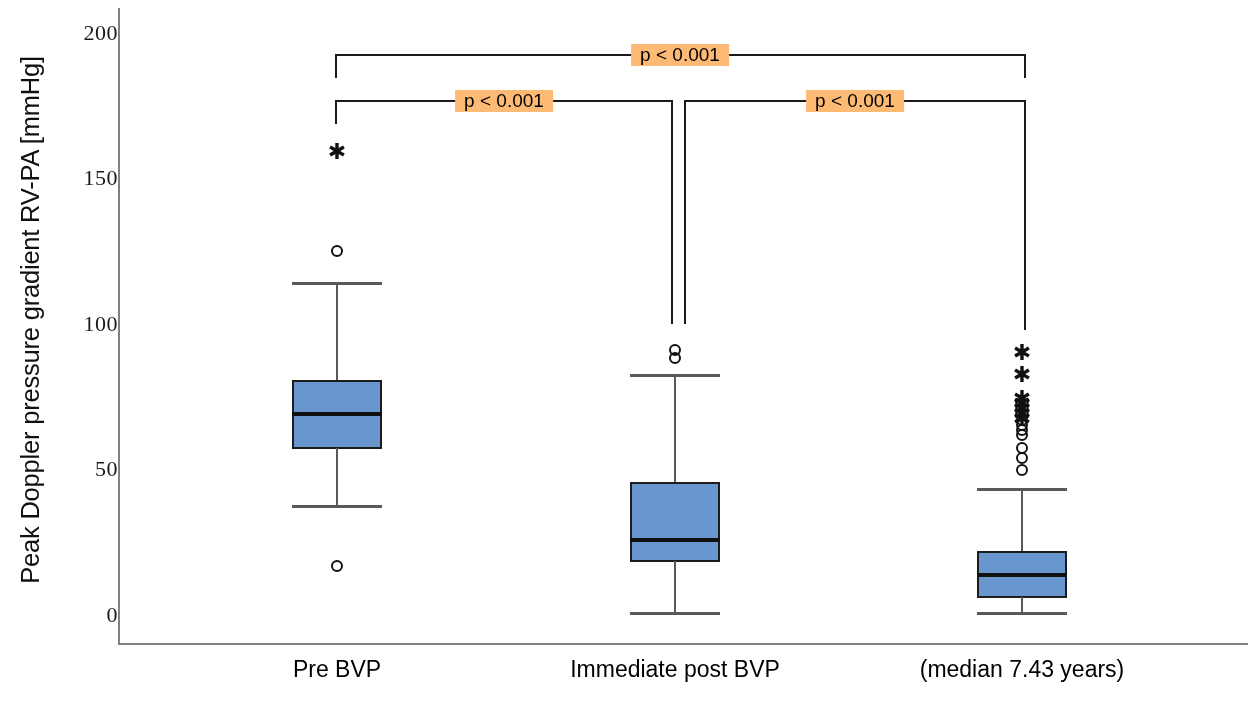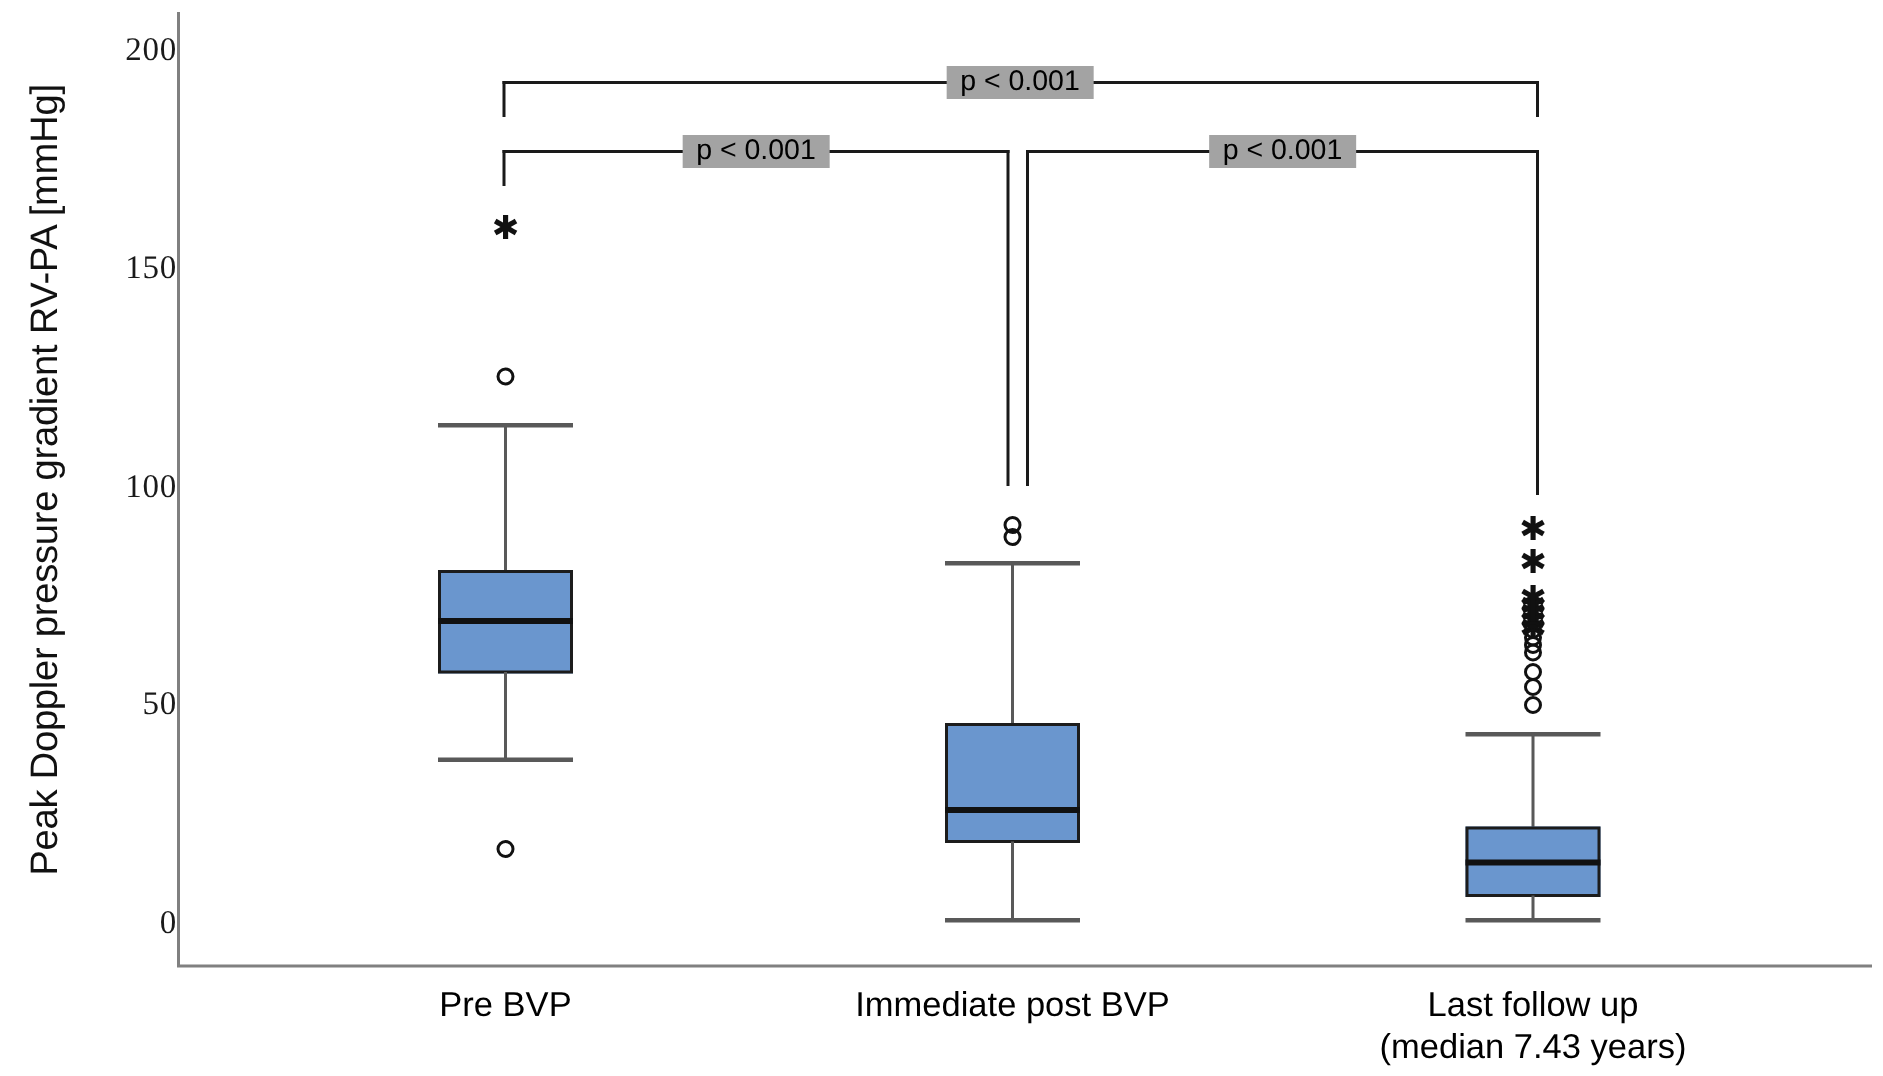--- a/index.html
+++ b/index.html
@@ -126,21 +126,21 @@
   .bracket-v {
     position: absolute;
     width: 2px;
     background: #1a1a1a;
   }
   .bracket-label {
     position: absolute;
     font-size: 19px;
     font-family: "Liberation Sans", sans-serif;
     color: #000000;
-    background: #a3a3a3;
+    background: #fdba74;
     padding: 0 9px;
     transform: translate(-50%, -50%);
     white-space: nowrap;
     font-weight: 400;
   }
 </style>
 </head>
 <body>
 
 <div id="figure">
@@ -240,17 +240,16 @@
     <div class="bracket-label" style="left:855px; top:101px;">p &lt; 0.001</div>
   </div>
 
   <div class="xlabel" style="left:167px; top:655px;">
     <div>Pre BVP</div>
   </div>
   <div class="xlabel" style="left:505px; top:655px;">
     <div>Immediate post BVP</div>
   </div>
   <div class="xlabel" style="left:852px; top:655px;">
-    <div>Last follow up</div>
     <div>(median 7.43 years)</div>
   </div>
 
 </div>
 
 </body></html>

